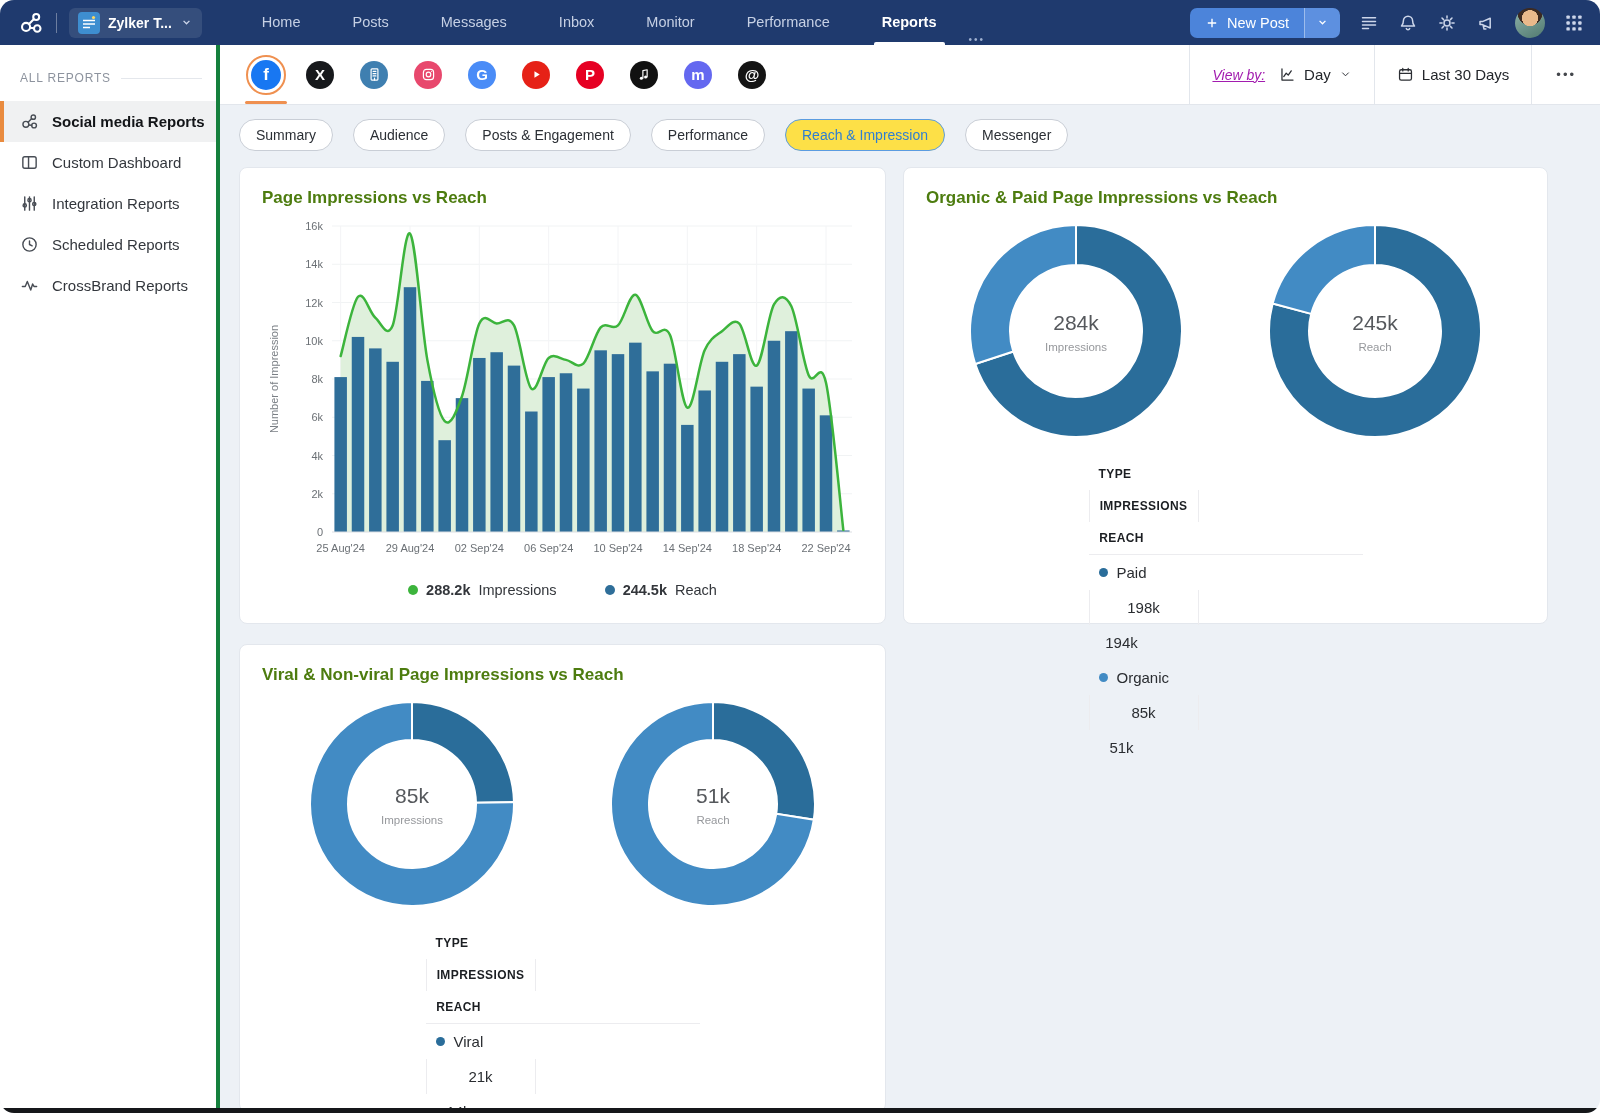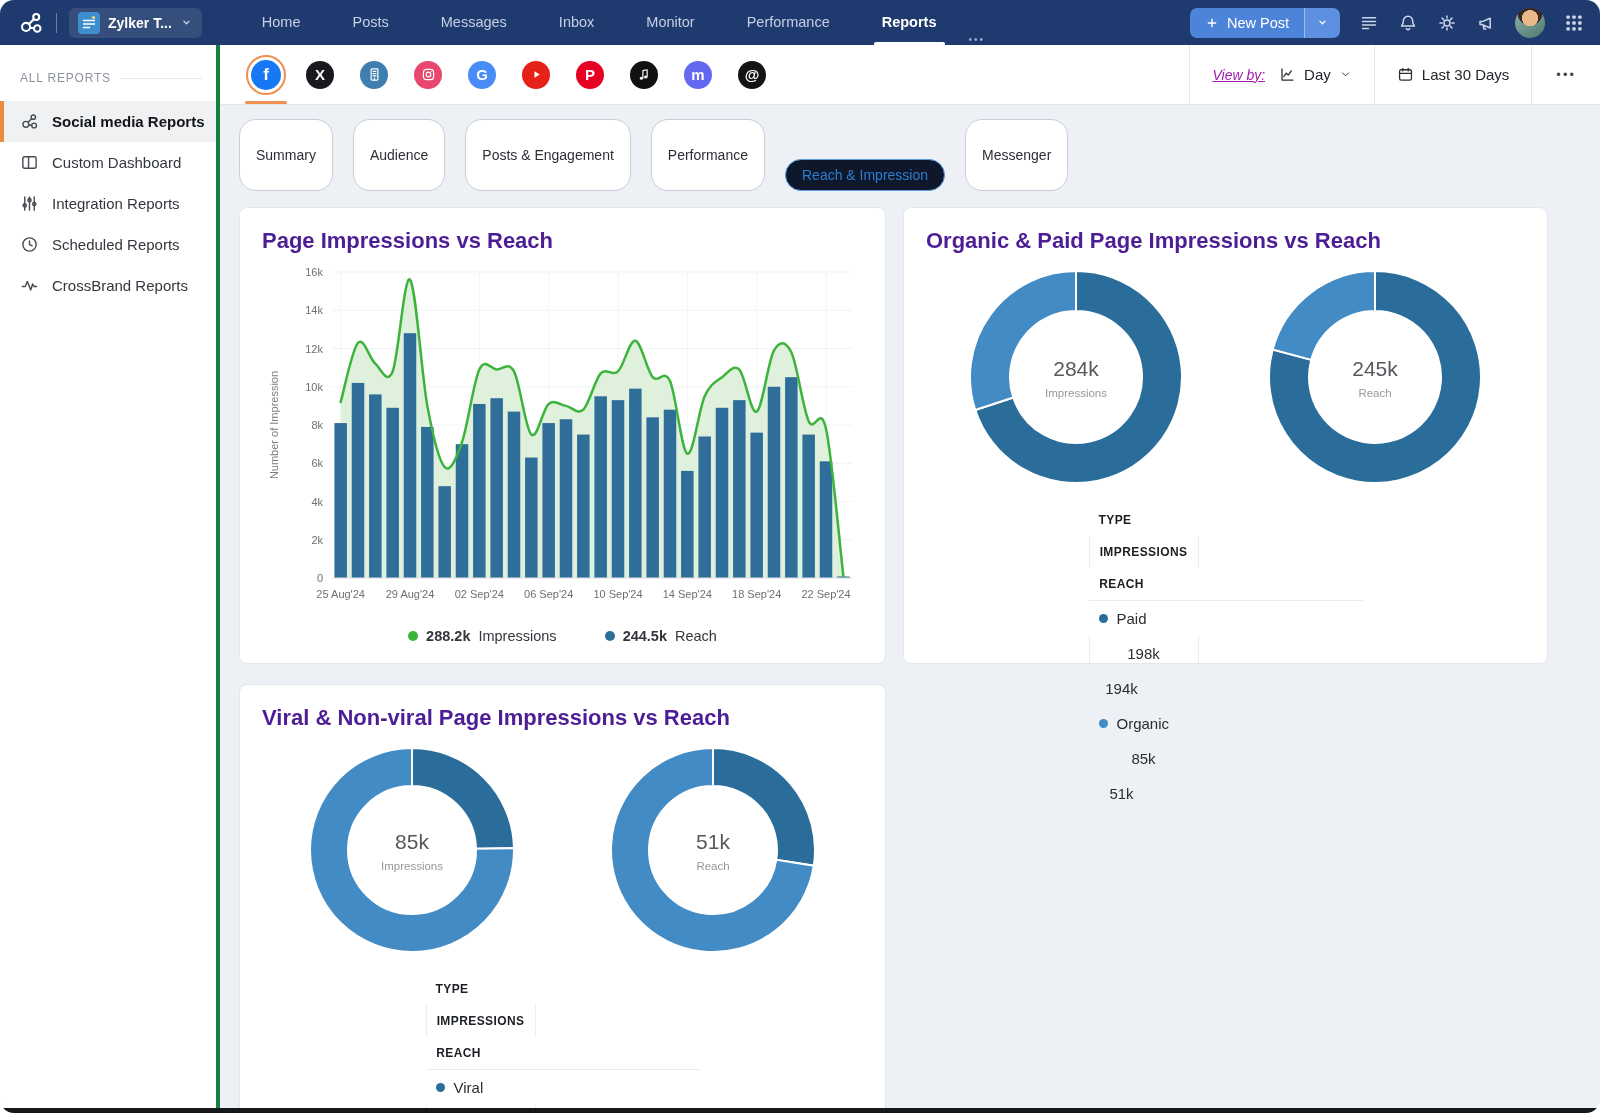--- a/index.html
+++ b/index.html
@@ -59,24 +59,24 @@
   .ctrl-btn { display:flex; align-items:center; gap:8px; font-size:15px; color:#23262b; background:none; border:none; cursor:pointer; font-family:inherit; padding:0 22px 0 0; }
   .ctrl-btn svg { width:17px; height:17px; stroke:#2b2e33; stroke-width:1.5; fill:none; stroke-linecap:round; stroke-linejoin:round; }
   .ctrl-btn svg.chev { width:13px; height:13px; }
   .ctrl-btn.daterange { padding:0 22px; }
   .more-btn { background:none; border:none; color:#44474c; font-size:13px; letter-spacing:2px; padding:0 24px; cursor:pointer; }
 
   
   .content { flex:1; padding:14px 0 0 19px; overflow:hidden; }
   .chips { display:flex; gap:20px; }
   .chip { padding:7px 16px; border:1px solid #c9ced6; border-radius:17px; background:#fff; font-size:14px; color:#2b2f35; cursor:pointer; white-space:nowrap; }
-  .chip.active { border-color:#5b9ce0; color:#2e7ed2; background:#0f172a;margin-top:40px; }
+  .chip.active { border-color:#5b9ce0; color:#2e7ed2; background:#fde047; }
   .cards { display:grid; grid-template-columns:647px 645px; gap:20px 17px; margin-top:16px; align-items:start; }
   .card { background:#fff; border:1px solid #e3e7ed; border-radius:8px; padding:18px 22px; }
-  .card h3 { margin:2px 0 6px; font-size:22px; font-weight:600; color:#4c1d95; }
+  .card h3 { margin:2px 0 6px; font-size:17px; font-weight:600; color:#4d7c0f; }
   .card1, .card2 { height:457px; }
   .card3 { height:468px; }
 
   .legend { display:flex; justify-content:center; gap:48px; margin-top:4px; }
   .legend-item { display:flex; align-items:center; gap:8px; font-size:14.5px; color:#33363b; cursor:pointer; }
   .legend-dot { width:10px; height:10px; border-radius:50%; flex:none; }
   .legend-item b { font-weight:bold; }
 
   .donut-row { display:flex; justify-content:space-around; margin-top:12px; }
   .dtable { width:274px; margin:16px auto 0; }

